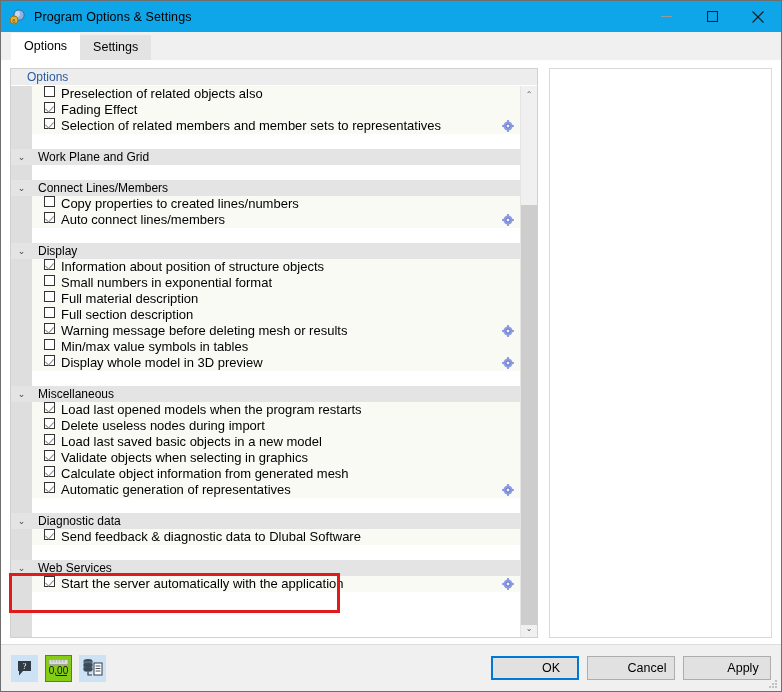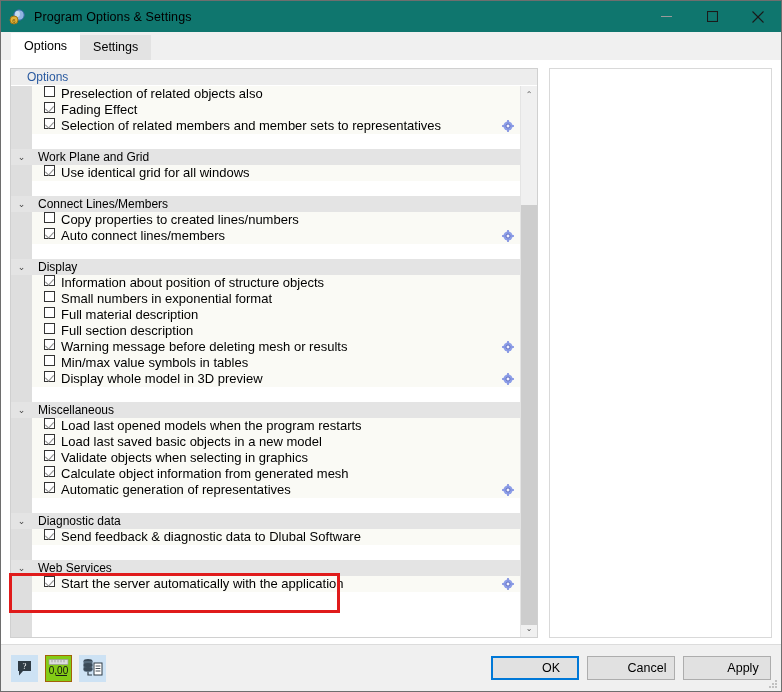--- a/index.html
+++ b/index.html
@@ -19,21 +19,21 @@
     box-sizing: border-box;
     border: 1px solid #6e6e6e;
     background: #f0f0f0;
     display: flex;
     flex-direction: column;
   }
 
   
   .titlebar {
     height: 31px;
-    background: #0f766e;
+    background: #0ea5e9;
     display: flex;
     align-items: center;
     flex: 0 0 auto;
   }
   .title-icon {
     width: 18px; height: 18px;
     margin-left: 7px; margin-right: 8px;
     position: relative;
     flex: 0 0 auto;
   }
@@ -359,25 +359,20 @@
                 </div>
                 <div class="spacer-row">
                   <span class="pad"></span>
                 </div>
               </div>
               <div>
                 <div class="grp-header">
                   <span class="chev">⌄</span>
                   <span class="gname">Work Plane and Grid</span>
                 </div>
-                <div class="opt-row">
-                  <span class="pad"></span>
-                  <span class="cb checked"></span>
-                  <span class="lbl">Use identical grid for all windows</span>
-                </div>
                 <div class="spacer-row">
                   <span class="pad"></span>
                 </div>
               </div>
               <div>
                 <div class="grp-header">
                   <span class="chev">⌄</span>
                   <span class="gname">Connect Lines/Members</span>
                 </div>
                 <div class="opt-row">
@@ -470,20 +465,25 @@
               </div>
               <div>
                 <div class="grp-header">
                   <span class="chev">⌄</span>
                   <span class="gname">Miscellaneous</span>
                 </div>
                 <div class="opt-row">
                   <span class="pad"></span>
                   <span class="cb checked"></span>
                   <span class="lbl">Load last opened models when the program restarts</span>
+                </div>
+                <div class="opt-row">
+                  <span class="pad"></span>
+                  <span class="cb checked"></span>
+                  <span class="lbl">Delete useless nodes during import</span>
                 </div>
                 <div class="opt-row">
                   <span class="pad"></span>
                   <span class="cb checked"></span>
                   <span class="lbl">Load last saved basic objects in a new model</span>
                 </div>
                 <div class="opt-row">
                   <span class="pad"></span>
                   <span class="cb checked"></span>
                   <span class="lbl">Validate objects when selecting in graphics</span>

